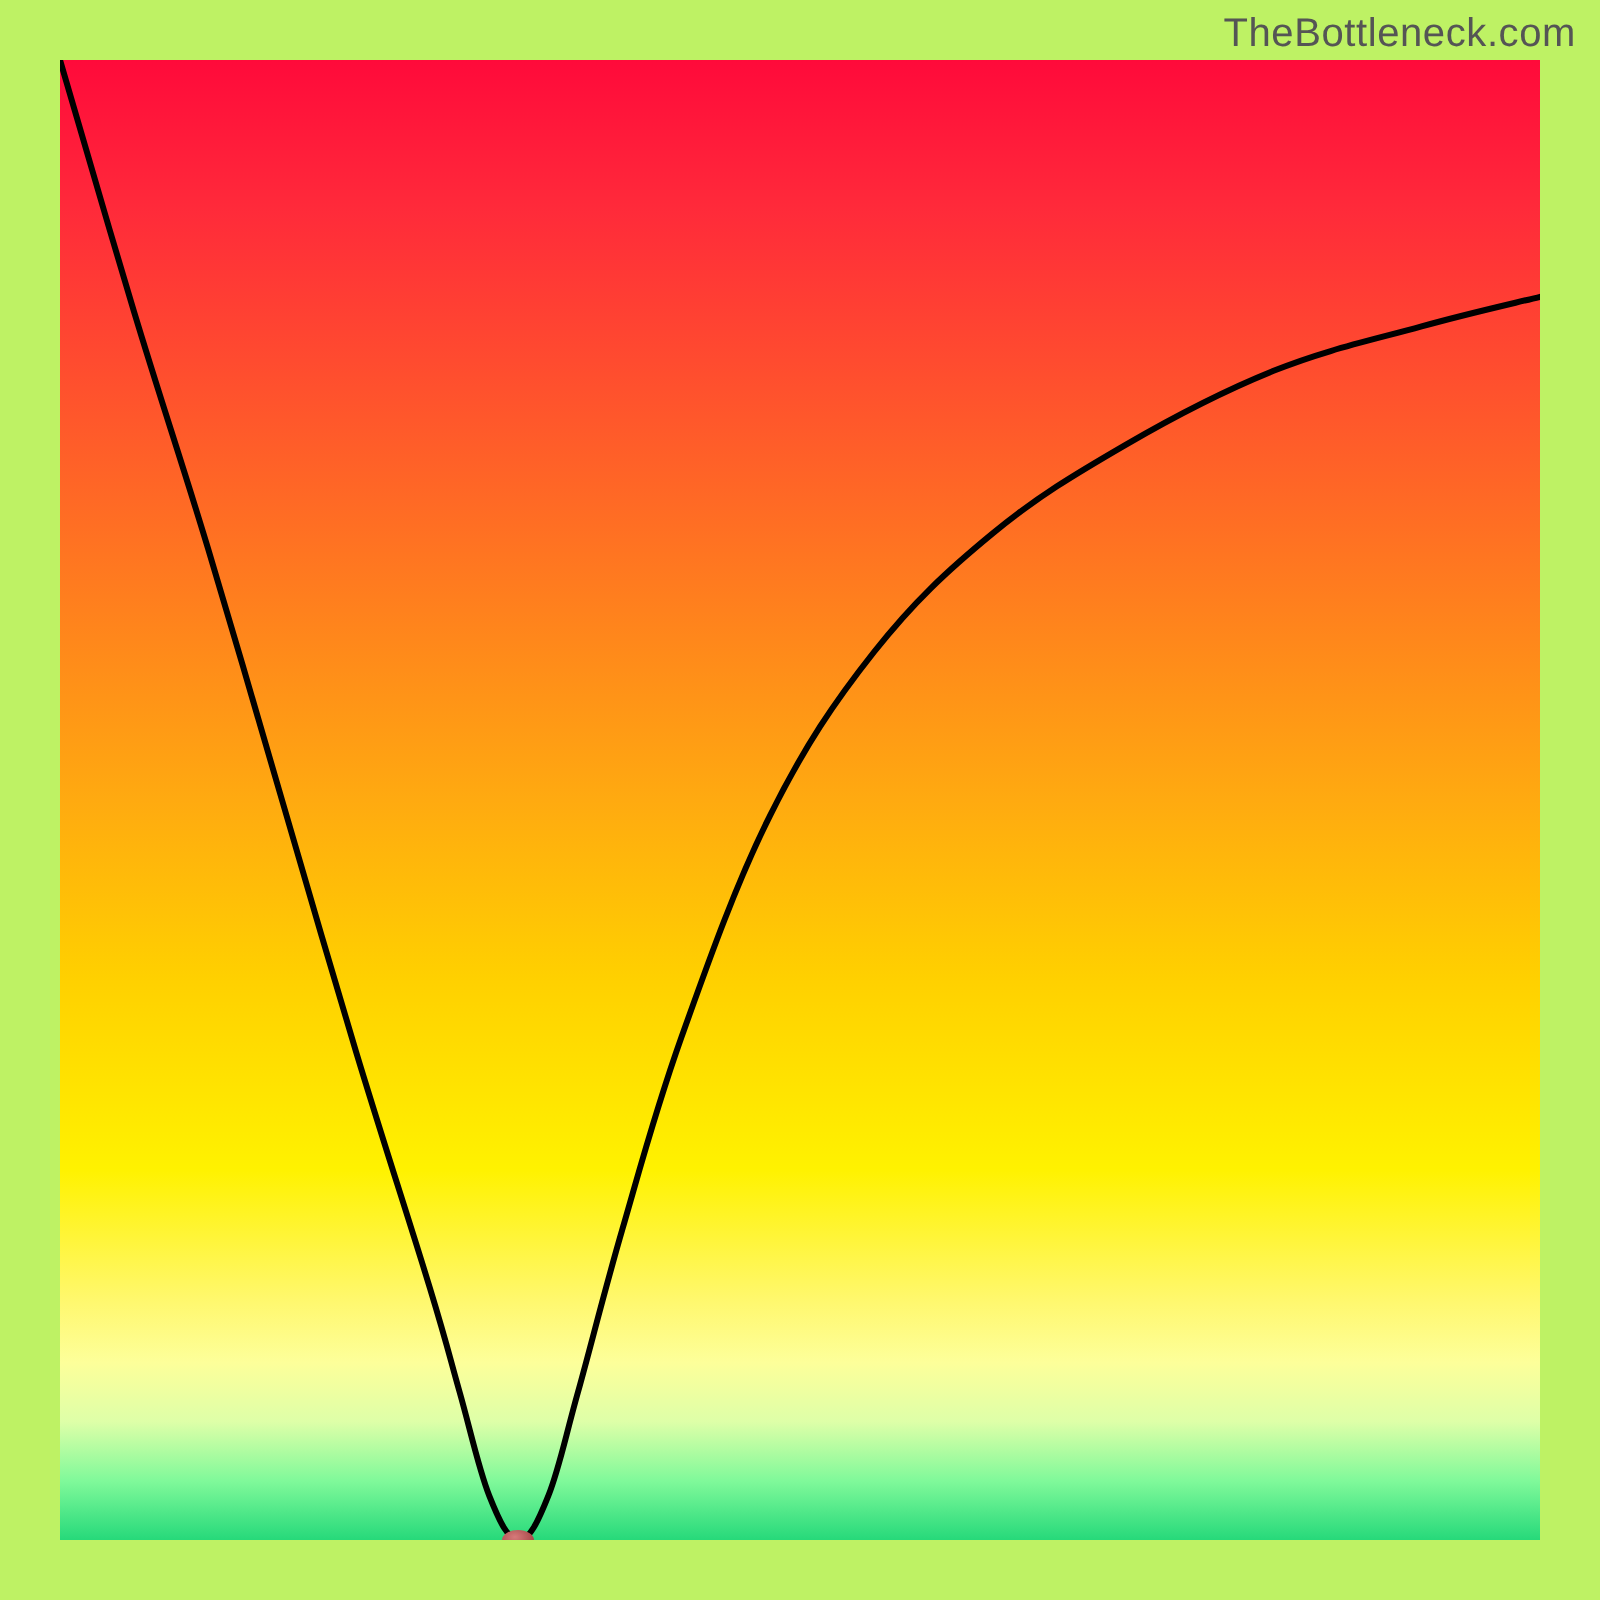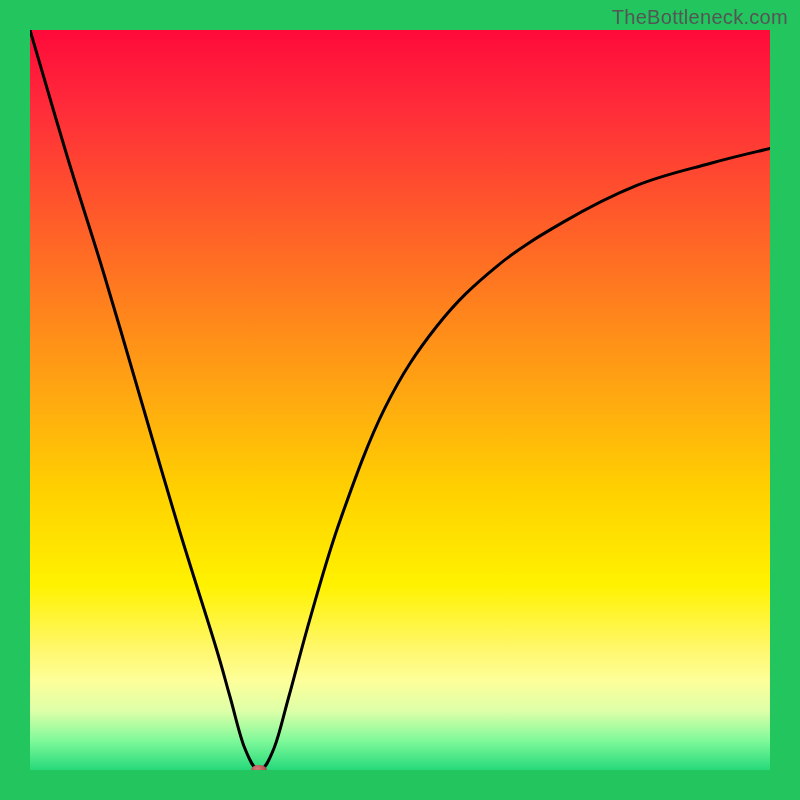--- a/index.html
+++ b/index.html
@@ -6,21 +6,21 @@
   body {
     width: 800px;
     height: 800px;
     background: #000;
     position: relative;
     font-family: Arial, Helvetica, sans-serif;
   }
   .frame {
     position: absolute;
     inset: 0;
-    background: #22c55e;
+    background: #bef264;
   }
   .plot-area {
     position: absolute;
     left: 30px;
     top: 30px;
     width: 740px;
     height: 740px;
     overflow: hidden;
   }
   .gradient-bg {

